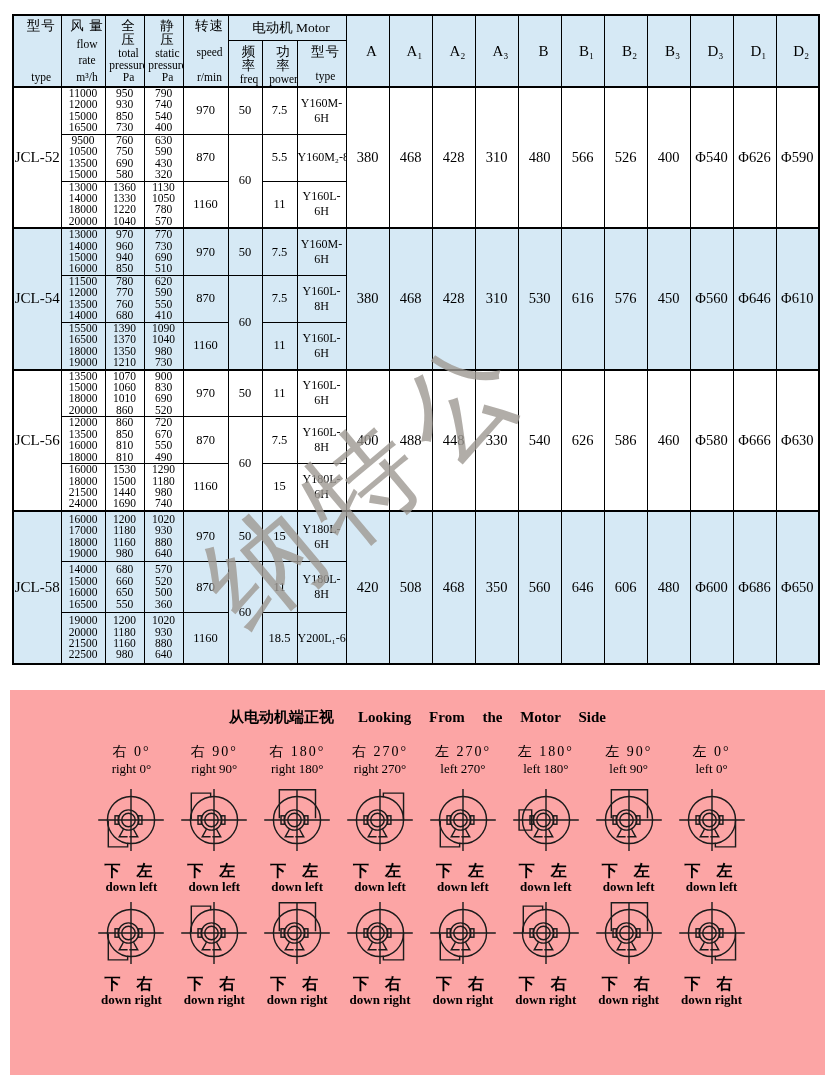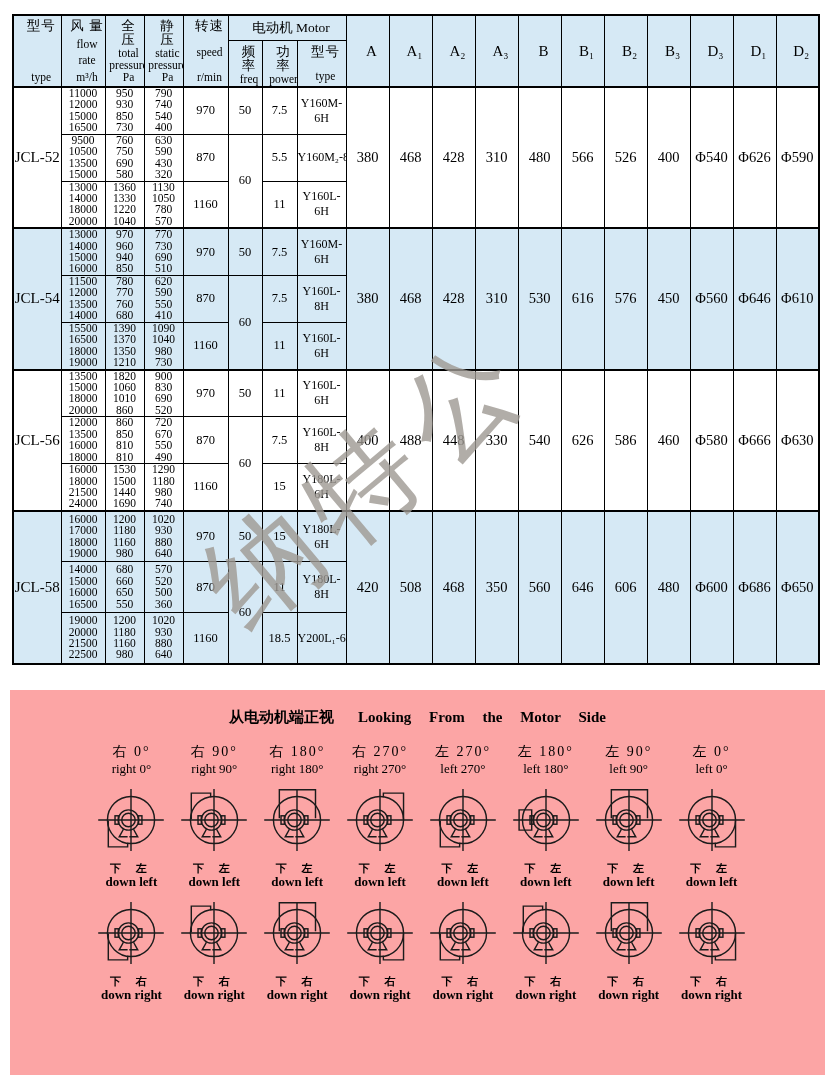--- a/index.html
+++ b/index.html
@@ -39,21 +39,21 @@
   .panel{position:absolute;left:10px;top:690px;width:815px;height:385px;background:#fca5a5;}
   .ptitle{padding-top:18px;text-align:center;font-weight:bold;font-size:15px;}
   .ptitle .en{margin-left:24px;word-spacing:14px;}
   .dgrid{display:grid;grid-template-columns:repeat(8,1fr);margin:16px 72px 0 80px;}
   .dcol{display:flex;flex-direction:column;align-items:center;}
   .orient{height:40px;text-align:center;font-weight:normal;line-height:1.25;}
   .orient .cn{font-size:14px;letter-spacing:2px;}
   .orient .en{font-size:13px;}
   .fan{width:80px;height:74px;}
   .cap{height:34px;text-align:center;font-weight:bold;line-height:1.15;padding-top:1px;}
-  .cap .cn{font-size:11px;letter-spacing:6px;}
+  .cap .cn{font-size:16px;letter-spacing:6px;}
   .cap .en{font-size:13px;}
 </style>
 </head>
 <body>
 
 <div class="page">
 
   <div class="wm">纳特公</div>
 
   <table class="spec">
@@ -322,21 +322,21 @@
         </tr>
         <tr class="bs ">
           <td class="model" rowspan="3">JCL-56</td>
           <td class="v4">
             <div>13500</div>
             <div>15000</div>
             <div>18000</div>
             <div>20000</div>
           </td>
           <td class="v4">
-            <div>1820</div>
+            <div>1070</div>
             <div>1060</div>
             <div>1010</div>
             <div>860</div>
           </td>
           <td class="v4">
             <div>900</div>
             <div>830</div>
             <div>690</div>
             <div>520</div>
           </td>

